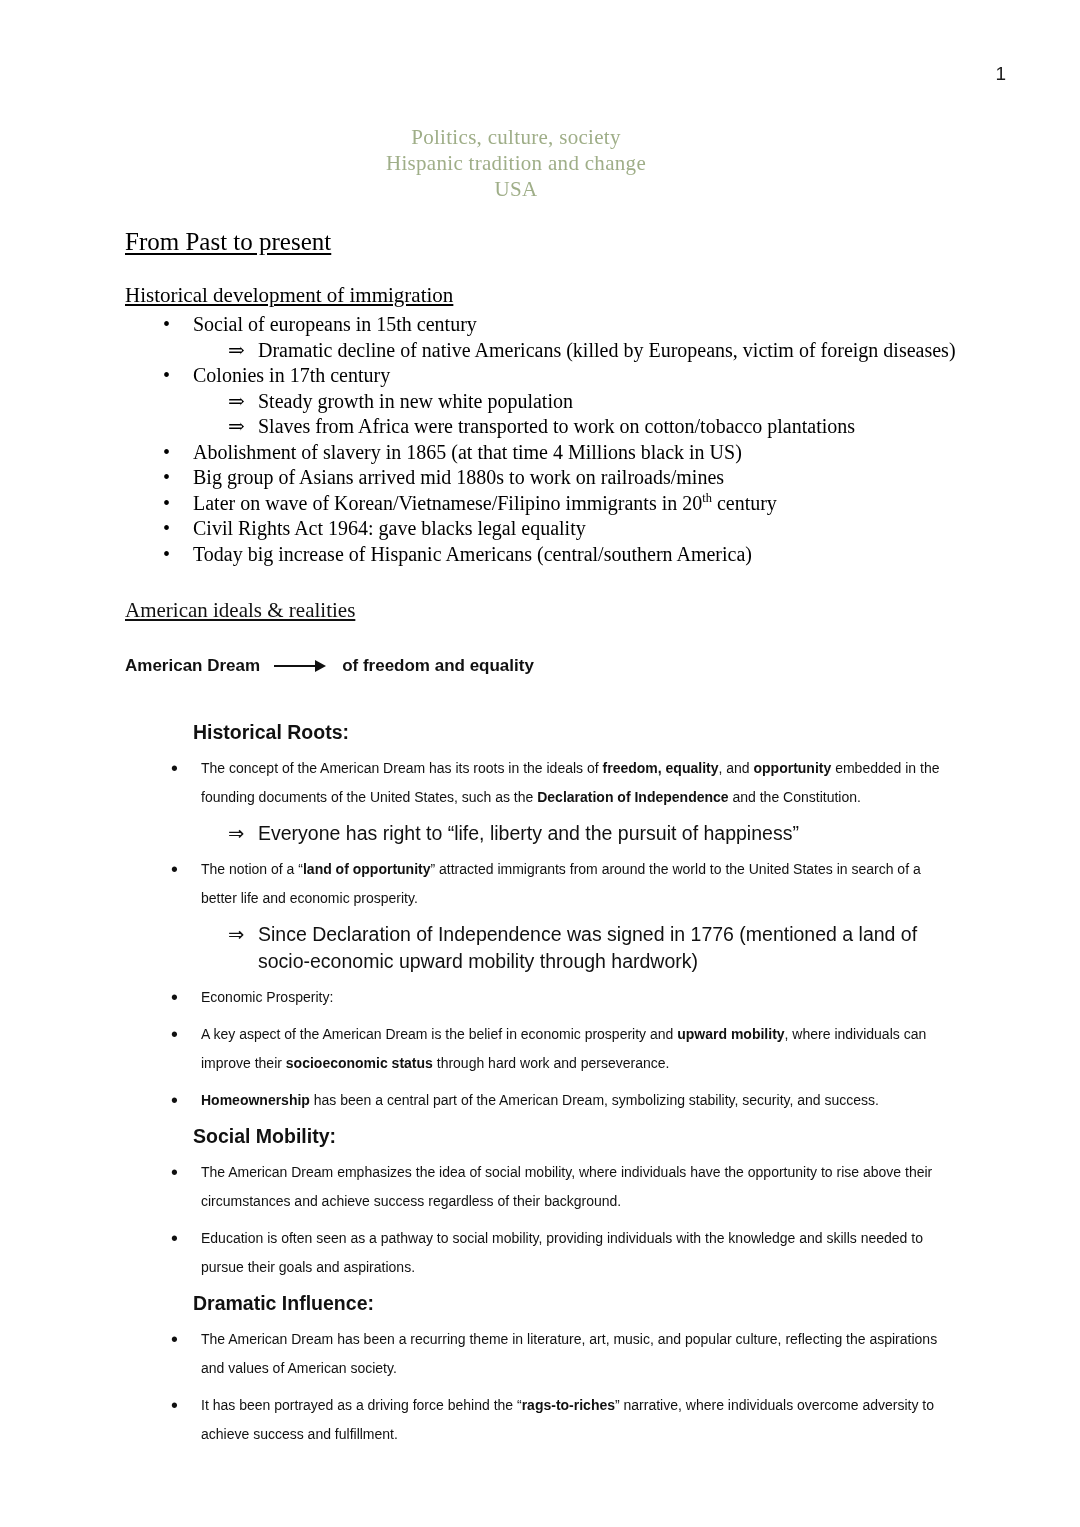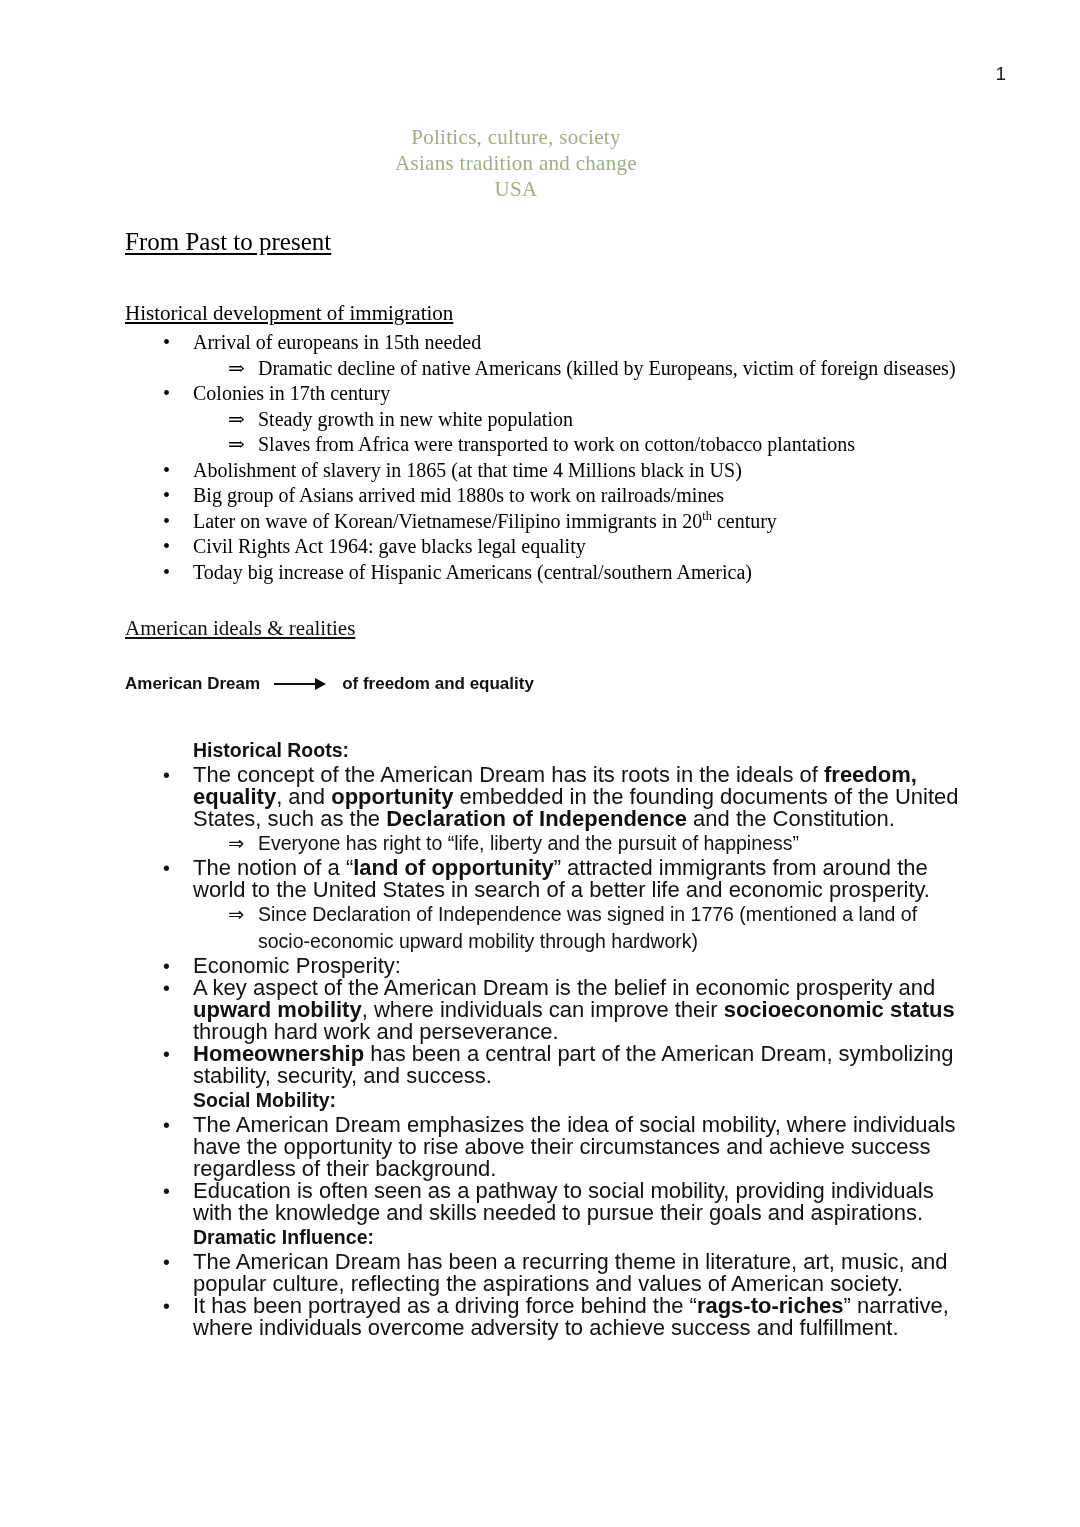--- a/index.html
+++ b/index.html
@@ -52,21 +52,21 @@
 
   
   .serif-block {
     font-family: "Liberation Serif", "DejaVu Serif", serif;
     color: #000000;
   }
   h1.section-title {
     font-family: "Liberation Serif", "DejaVu Serif", serif;
     font-size: 25px;
     font-weight: normal;
-    margin: 0 0 44px 0;
+    margin: 0 0 26px 0;
     padding: 0;
     line-height: 28px;
     display: block;
   }
   h1.section-title span.u { text-decoration: underline; text-underline-offset: 3px; }
 
   h2.sub-title {
     font-family: "Liberation Serif", "DejaVu Serif", serif;
     font-size: 21px;
     font-weight: normal;
@@ -146,24 +146,24 @@
     right: 4px; top: 1px;
     width: 0; height: 0;
     border-top: 6px solid transparent;
     border-bottom: 6px solid transparent;
     border-left: 11px solid #111111;
   }
 
   ul.sans-list { list-style: none; margin: 0; padding: 0; }
   ul.sans-list > li.bullet {
     position: relative;
-    font-size: 22px;
-    line-height: 22px;
+    font-size: 14px;
+    line-height: 29px;
     padding-left: 68px;
-    margin: 0;
+    margin: 8px;
   }
   ul.sans-list > li.bullet::before {
     content: "\2022";
     position: absolute;
     left: 38px;
     top: 0;
     font-size: 19.5px;
   }
   li.plain-head {
     position: relative;
@@ -194,34 +194,34 @@
 </style>
 </head>
 <body>
 
 <div class="page">
 
   <div class="page-number">1</div>
 
   <div class="doc-title">
     <span class="tline">Politics, culture, society</span>
-    <span class="tline">Asians tradition and change</span>
+    <span class="tline">Hispanic tradition and change</span>
     <span class="tline">USA</span>
   </div>
 
   <div class="body-area">
 
     <div class="serif-block">
 
       <h1 class="section-title"><span class="u">From Past to present</span></h1>
 
       <h2 class="sub-title"><span class="u">Historical development of immigration</span></h2>
 
       <ul class="serif-list" id="serif-list">
-          <li class="bullet">Arrival of europeans in 15th needed</li>
+          <li class="bullet">Social of europeans in 15th century</li>
           <ul class="inner-list">
             <li class="arrow-item">Dramatic decline of native Americans (killed by Europeans, victim of foreign diseases)</li>
           </ul>
           <li class="bullet">Colonies in 17th century</li>
           <ul class="inner-list">
             <li class="arrow-item">Steady growth in new white population</li>
             <li class="arrow-item">Slaves from Africa were transported to work on cotton/tobacco plantations</li>
           </ul>
           <li class="bullet">Abolishment of slavery in 1865 (at that time 4 Millions black in US)</li>
           <li class="bullet">Big group of Asians arrived mid 1880s to work on railroads/mines</li>

